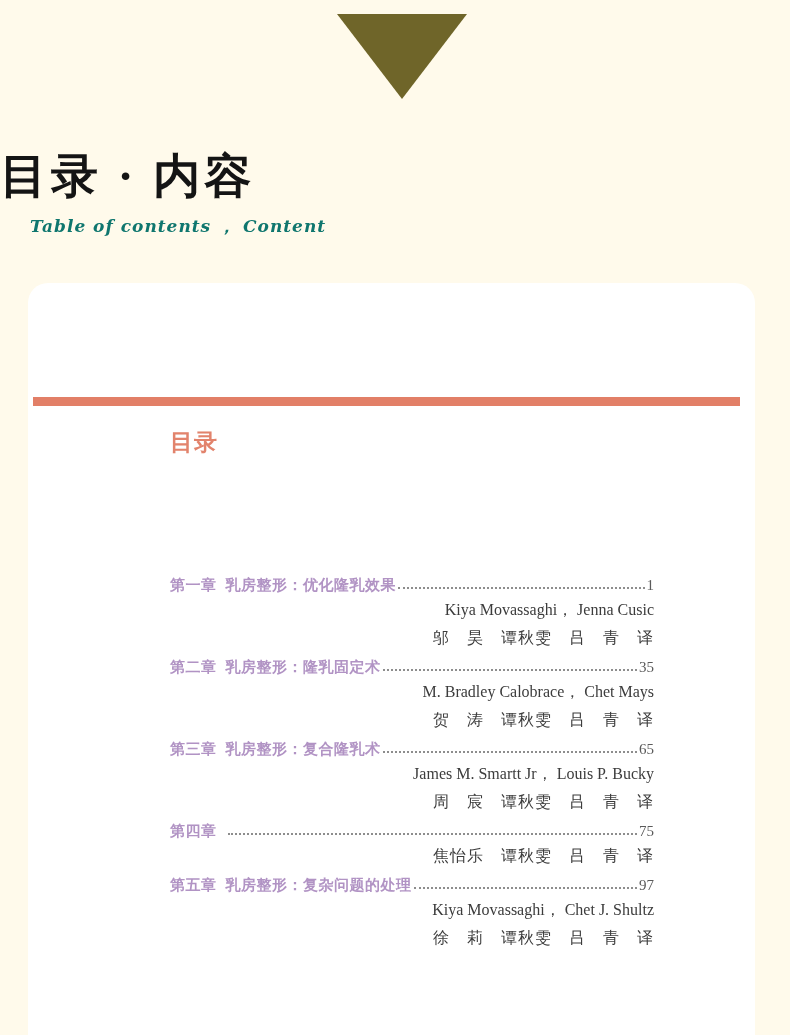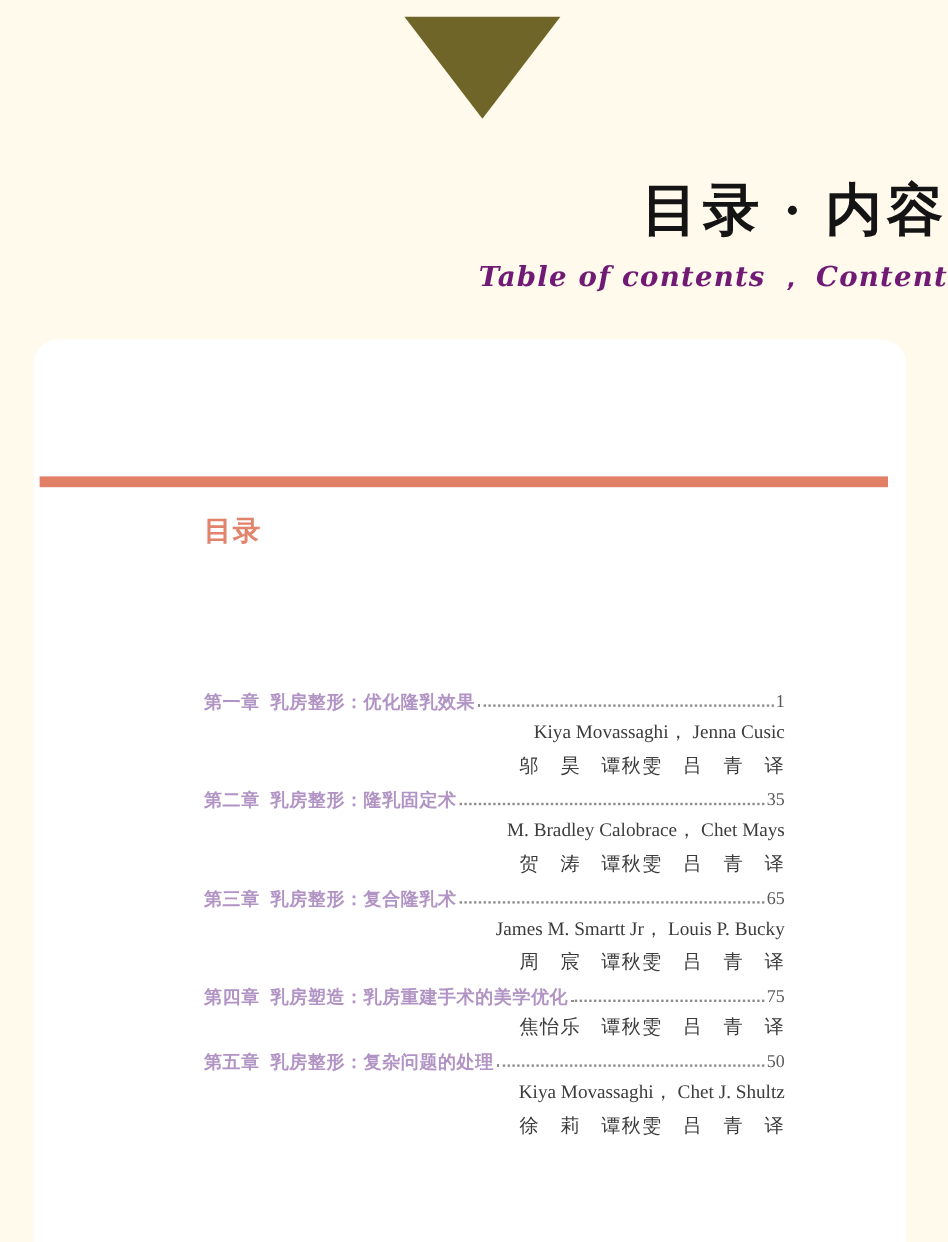--- a/index.html
+++ b/index.html
@@ -18,37 +18,38 @@
     position: absolute;
     top: 14px;
     left: 337px;
     width: 0;
     height: 0;
     border-left: 65px solid transparent;
     border-right: 65px solid transparent;
     border-top: 85px solid #6f6529;
   }
   
-  .header { position: absolute; top: 145px; left: 0; width: 790px; text-align: right; }
+  .header { position: absolute; top: 145px; left: 0; width: 790px; text-align: left; }
   .header-title {
     font-family: "Liberation Serif", "DejaVu Serif", serif;
     font-weight: bold;
     font-size: 47px;
     letter-spacing: 4px;
     color: #141414;
     line-height: 62px;
   }
   .header-subtitle {
     margin-top: 8px;
     font-family: "DejaVu Serif", "Liberation Serif", serif;
     font-style: italic;
     font-weight: bold;
-    font-size: 23px;
+    font-size: 17px;
     letter-spacing: 1px;
-    color: #701a75;
+    color: #0f766e;
+    padding-left: 30px;
   }
   
   .card {
     position: absolute;
     top: 283px;
     left: 28px;
     width: 727px;
     height: 890px;
     background: #ffffff;
     border-radius: 20px 20px 0 0;
@@ -178,33 +179,32 @@
           <span class="leader"></span>
           <span class="ch-page">65</span>
         </div>
         <div class="ch-authors">James M. Smartt Jr， Louis P. Bucky</div>
         <div class="ch-translators">周　宸　谭秋雯　吕　青　译</div>
       </div>
 
       <div class="chapter">
         <div class="ch-title-row">
           <span class="ch-label">第四章</span>
-          <span class="ch-title">乳房塑造：乳房重建手术的美学优化</span>
           <span class="leader"></span>
           <span class="ch-page">75</span>
         </div>
         <div class="ch-translators">焦怡乐　谭秋雯　吕　青　译</div>
       </div>
 
       <div class="chapter">
         <div class="ch-title-row">
           <span class="ch-label">第五章</span>
           <span class="ch-title">乳房整形：复杂问题的处理</span>
           <span class="leader"></span>
-          <span class="ch-page">50</span>
+          <span class="ch-page">97</span>
         </div>
         <div class="ch-authors">Kiya Movassaghi， Chet J. Shultz</div>
         <div class="ch-translators">徐　莉　谭秋雯　吕　青　译</div>
       </div>
 
     </div>
 
     <div class="bottom-line"></div>
   </div>
 

